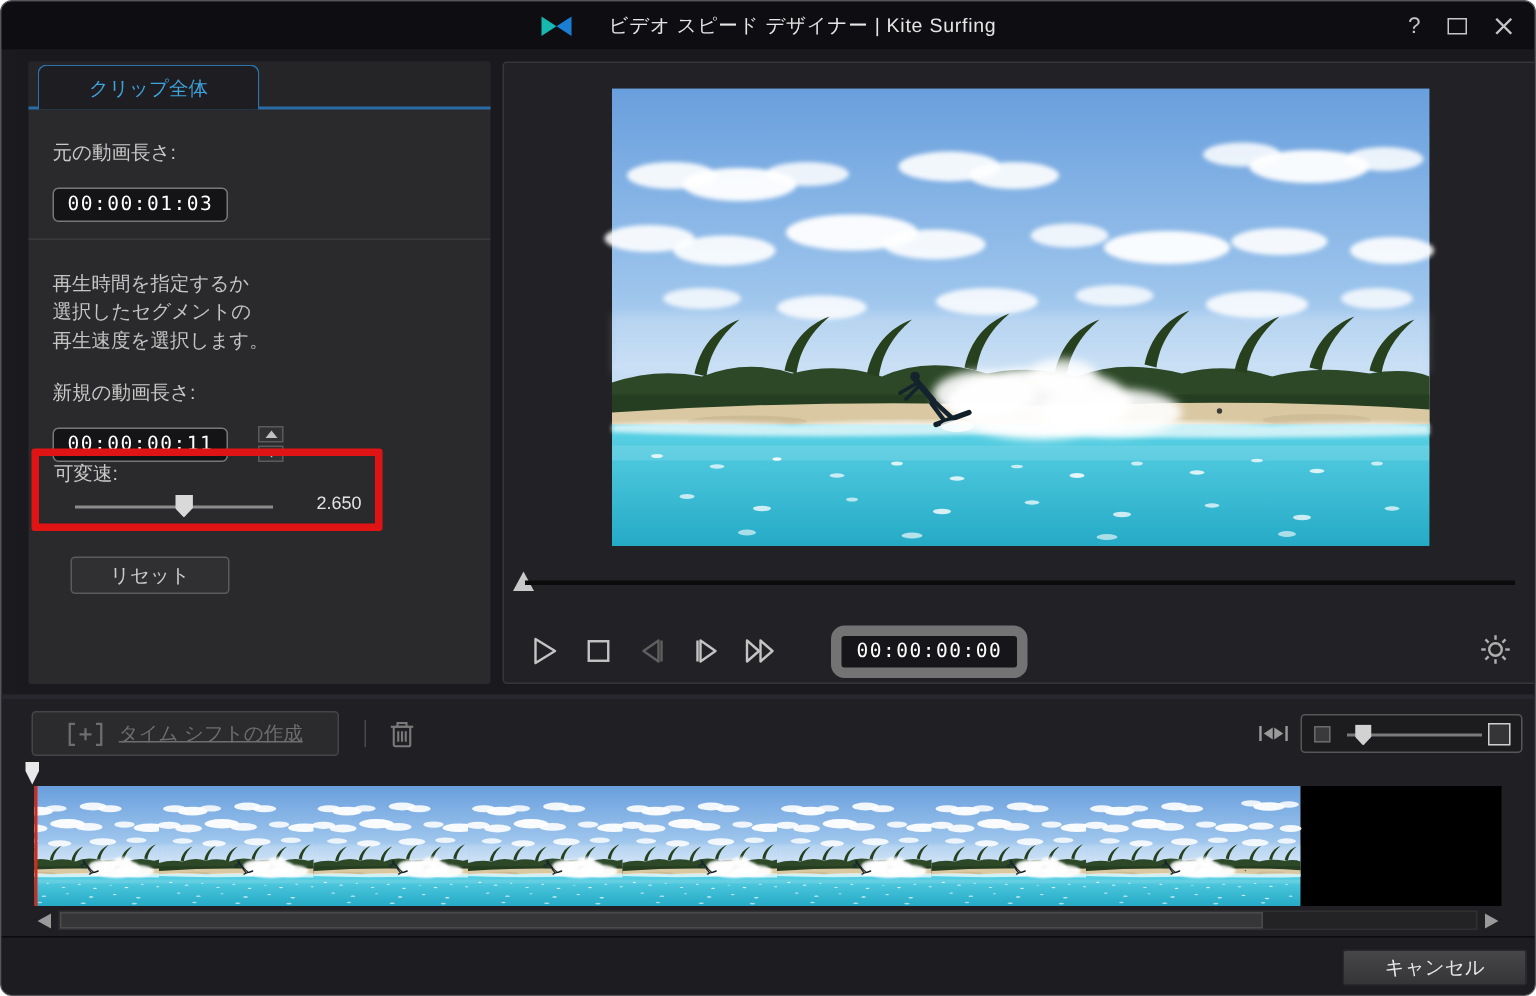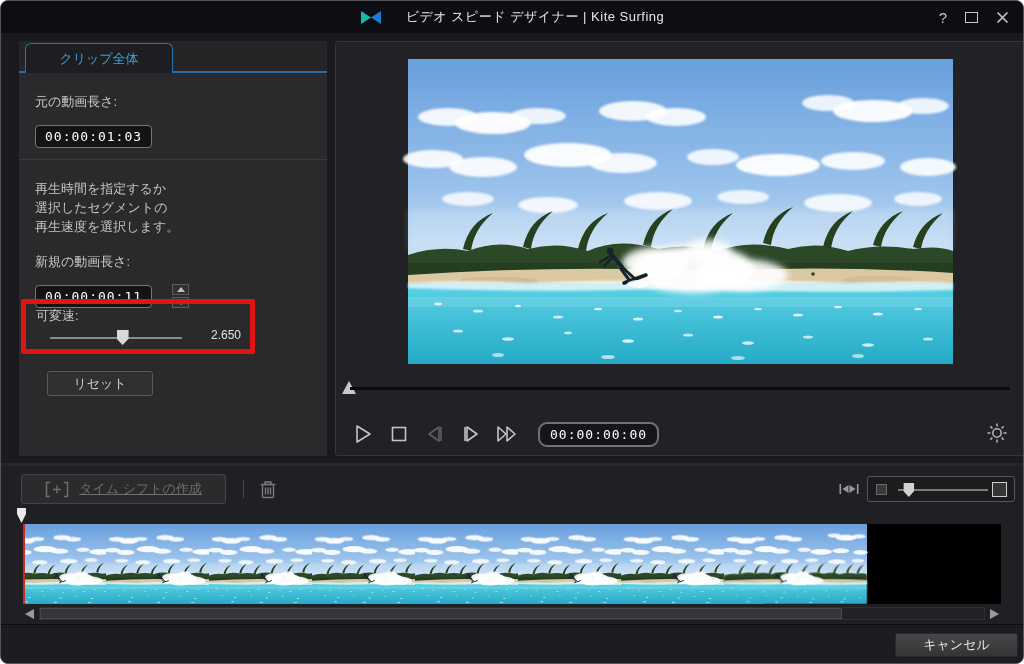--- a/index.html
+++ b/index.html
@@ -84,21 +84,21 @@
   .video-canvas svg { display:block; width:545px; height:305px; }
   .seek-row { position:absolute; left:0; top:336px; width:100%; height:20px; }
   .seek-thumb {
     position:absolute; left:6px; top:3px; width:0; height:0;
     border-left:7px solid transparent; border-right:7px solid transparent; border-bottom:13px solid #c9c9c9;
   }
   .seek-track { position:absolute; left:14px; right:16px; top:9px; height:3px; background:#0b0b0b; }
   .transport-row { position:absolute; left:0; top:372px; width:100%; height:40px; display:flex; align-items:center; padding-left:14px; gap:10px; }
   .t-icon { width:26px; height:26px; display:flex; align-items:center; justify-content:center; }
   .preview-timecode {
-    margin-left:8px; padding:3px 10px; background:#16161a; border:2px solid #737373; border-radius:9px;
+    margin-left:24px; padding:3px 10px; background:#16161a; border:7px solid #737373; border-radius:9px;
     color:#ffffff; font-family:"DejaVu Sans Mono", monospace; font-size:13px; letter-spacing:1px;
   }
   .gear-wrap { position:absolute; right:16px; top:50%; transform:translateY(-50%); width:24px; height:24px; }
   
   .bottom-panel {
     position:absolute; left:0; top:462px; width:1024px; height:202px;
     background:#202024; border-top:3px solid #27272d;
   }
   .create-btn {
     position:absolute; left:20px; top:8px; width:205px; height:30px;

